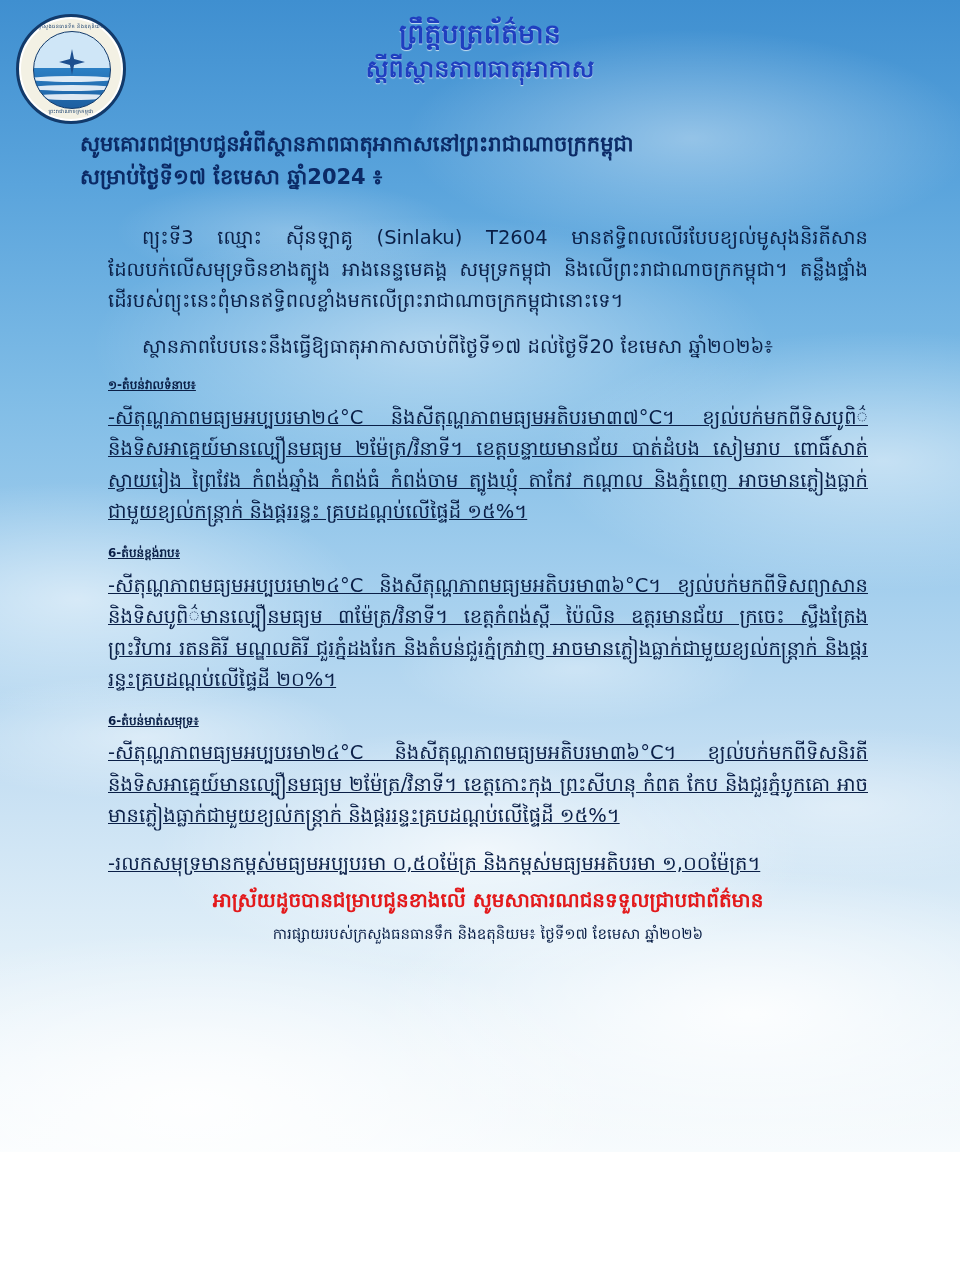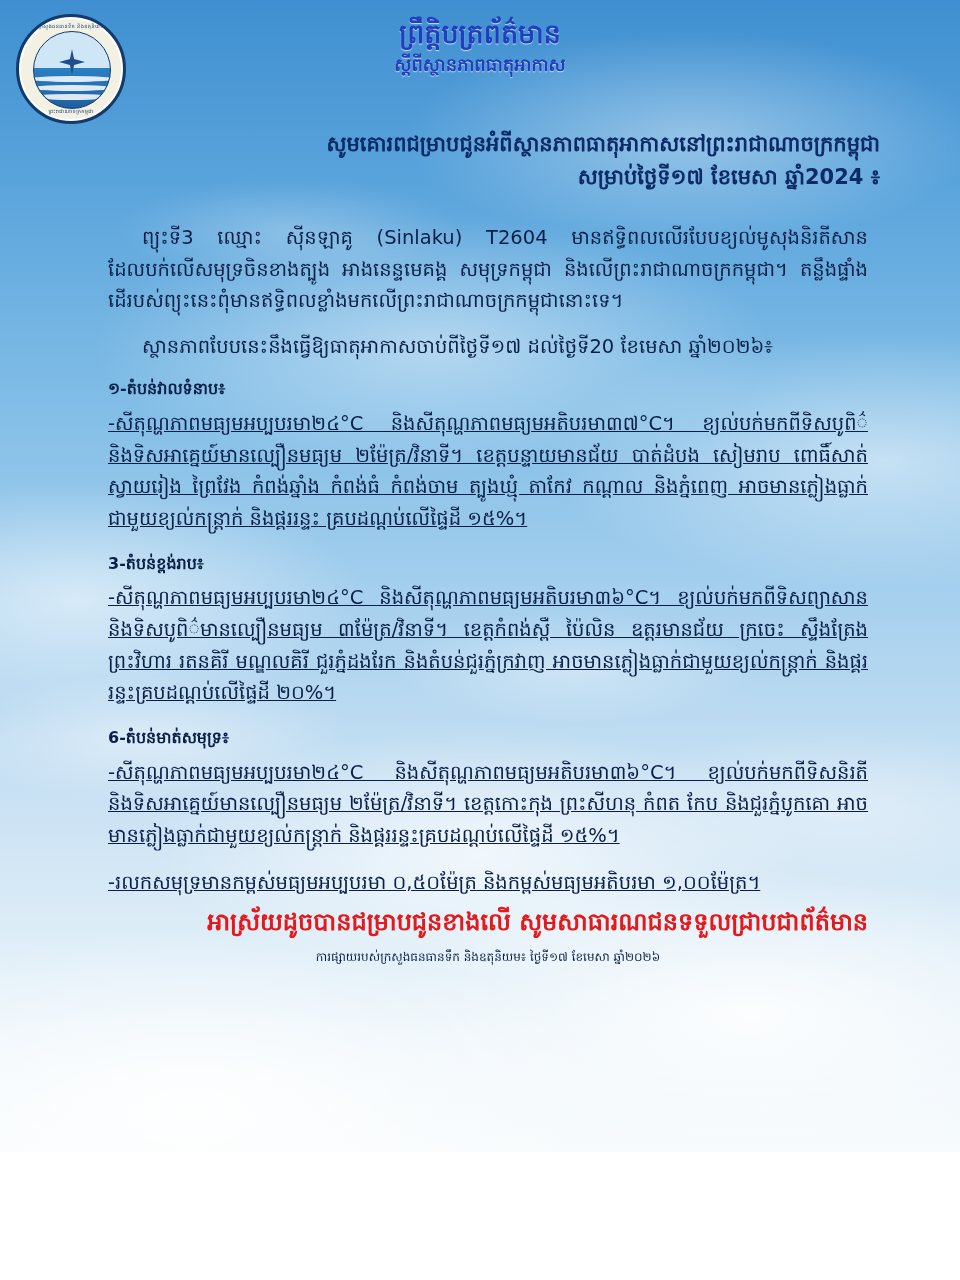--- a/index.html
+++ b/index.html
@@ -105,31 +105,31 @@
   }
   .title-1 {
     color: #1f3fbf;
     font-size: 27px;
     font-weight: bold;
     line-height: 1.35;
     text-shadow: 0 1px 1px rgba(255,255,255,0.7);
   }
   .title-2 {
     color: #1f3fbf;
-    font-size: 18px;
+    font-size: 24px;
     font-weight: bold;
     line-height: 1.45;
     text-shadow: 0 1px 1px rgba(255,255,255,0.7);
   }
   .subtitle-block {
     position: absolute;
     top: 128px;
     left: 80px;
     width: 800px;
-    text-align: right;
+    text-align: left;
     color: #0b2a66;
     font-size: 21px;
     font-weight: bold;
     line-height: 1.55;
   }
 
   .body {
     position: absolute;
     top: 222px;
     left: 108px;
@@ -139,42 +139,43 @@
     line-height: 1.62;
   }
   p.para {
     margin: 0 0 14px 0;
     text-align: justify;
     text-indent: 34px;
   }
   .section-head {
     margin: 6px 0 6px 0;
     font-weight: bold;
-    font-size: 16px;
+    text-decoration: underline;
+    font-size: 12px;
     color: #0a1f47;
   }
   p.block {
     margin: 0 0 16px 0;
     text-align: justify;
     text-indent: 0;
     text-decoration: underline;
   }
   p.tight { margin-bottom: 0; }
   .red-line {
     margin: 4px 0 6px 0;
-    text-align: right;
+    text-align: center;
     color: #e3191b;
     font-weight: bold;
-    font-size: 24px;
+    font-size: 20px;
   }
   .footer-line {
     margin: 0;
     text-align: center;
     color: #0a1f47;
-    font-size: 12px;
+    font-size: 15px;
   }
 </style>
 </head>
 <body>
 
 <div id="page">
   <div class="cloudy-overlay"></div>
 
   <div class="logo">
     <div class="ring-text-top khmer">ក្រសួងធនធានទឹក និងឧតុនិយម</div>
@@ -197,21 +198,21 @@
     <div>សម្រាប់ថ្ងៃទី១៧ ខែមេសា ឆ្នាំ2024 ៖</div>
   </div>
 
   <div class="body khmer">
     <p class="para">ព្យុះទី3 ឈ្មោះ ស៊ីនឡាគូ (Sinlaku) T2604 មានឥទ្ធិពលលើរបែបខ្យល់មូសុងនិរតីសាន ដែលបក់លើសមុទ្រចិនខាងត្បូង អាងនេន្ទមេគង្គ សមុទ្រកម្ពុជា និងលើព្រះរាជាណាចក្រកម្ពុជា។ តន្លឹងផ្ទាំងដើរបស់ព្យុះនេះពុំមានឥទ្ធិពលខ្លាំងមកលើព្រះរាជាណាចក្រកម្ពុជានោះទេ។</p>
     <p class="para">ស្ថានភាពបែបនេះនឹងធ្វើឱ្យធាតុអាកាសចាប់ពីថ្ងៃទី១៧ ដល់ថ្ងៃទី20 ខែមេសា ឆ្នាំ២០២៦៖</p>
 
     <div class="section-head">១-តំបន់វាលទំនាប៖</div>
     <p class="block">-សីតុណ្ហភាពមធ្យមអប្បបរមា២៤°C និងសីតុណ្ហភាពមធ្យមអតិបរមា៣៧°C។ ខ្យល់បក់មកពីទិសបូពិ៌ និងទិសអាគ្នេយ៍មានល្បឿនមធ្យម ២ម៉ែត្រ/វិនាទី។ ខេត្តបន្ទាយមានជ័យ បាត់ដំបង សៀមរាប ពោធិ៍សាត់ ស្វាយរៀង ព្រៃវែង កំពង់ឆ្នាំង កំពង់ធំ កំពង់ចាម ត្បូងឃ្មុំ តាកែវ កណ្ដាល និងភ្នំពេញ អាចមានភ្លៀងធ្លាក់ជាមួយខ្យល់កន្ត្រាក់ និងផ្គររន្ទះ គ្របដណ្ដប់លើផ្ទៃដី ១៥%។</p>
 
-    <div class="section-head">3-តំបន់ខ្ពង់រាប៖</div>
+    <div class="section-head">6-តំបន់ខ្ពង់រាប៖</div>
     <p class="block">-សីតុណ្ហភាពមធ្យមអប្បបរមា២៤°C និងសីតុណ្ហភាពមធ្យមអតិបរមា៣៦°C។ ខ្យល់បក់មកពីទិសព្យាសាន និងទិសបូពិ៌មានល្បឿនមធ្យម ៣ម៉ែត្រ/វិនាទី។ ខេត្តកំពង់ស្ពឺ ប៉ៃលិន ឧត្ដរមានជ័យ ក្រចេះ ស្ទឹងត្រែង ព្រះវិហារ រតនគិរី មណ្ឌលគិរី ជួរភ្នំដងរែក និងតំបន់ជួរភ្នំក្រវាញ អាចមានភ្លៀងធ្លាក់ជាមួយខ្យល់កន្ត្រាក់ និងផ្គររន្ទះគ្របដណ្ដប់លើផ្ទៃដី ២០%។</p>
 
     <div class="section-head">6-តំបន់មាត់សមុទ្រ៖</div>
     <p class="block">-សីតុណ្ហភាពមធ្យមអប្បបរមា២៤°C និងសីតុណ្ហភាពមធ្យមអតិបរមា៣៦°C។ ខ្យល់បក់មកពីទិសនិរតី និងទិសអាគ្នេយ៍មានល្បឿនមធ្យម ២ម៉ែត្រ/វិនាទី។ ខេត្តកោះកុង ព្រះសីហនុ កំពត កែប និងជួរភ្នំបូកគោ អាចមានភ្លៀងធ្លាក់ជាមួយខ្យល់កន្ត្រាក់ និងផ្គររន្ទះគ្របដណ្ដប់លើផ្ទៃដី ១៥%។</p>
 
     <p class="block tight">-រលកសមុទ្រមានកម្ពស់មធ្យមអប្បបរមា ០,៥០ម៉ែត្រ និងកម្ពស់មធ្យមអតិបរមា ១,០០ម៉ែត្រ។</p>
     <p class="red-line">អាស្រ័យដូចបានជម្រាបជូនខាងលើ សូមសាធារណជនទទួលជ្រាបជាព័ត៌មាន</p>
     <p class="footer-line">ការផ្សាយរបស់ក្រសួងធនធានទឹក និងឧតុនិយម៖ ថ្ងៃទី១៧ ខែមេសា ឆ្នាំ២០២៦</p>
   </div>
 </div>

